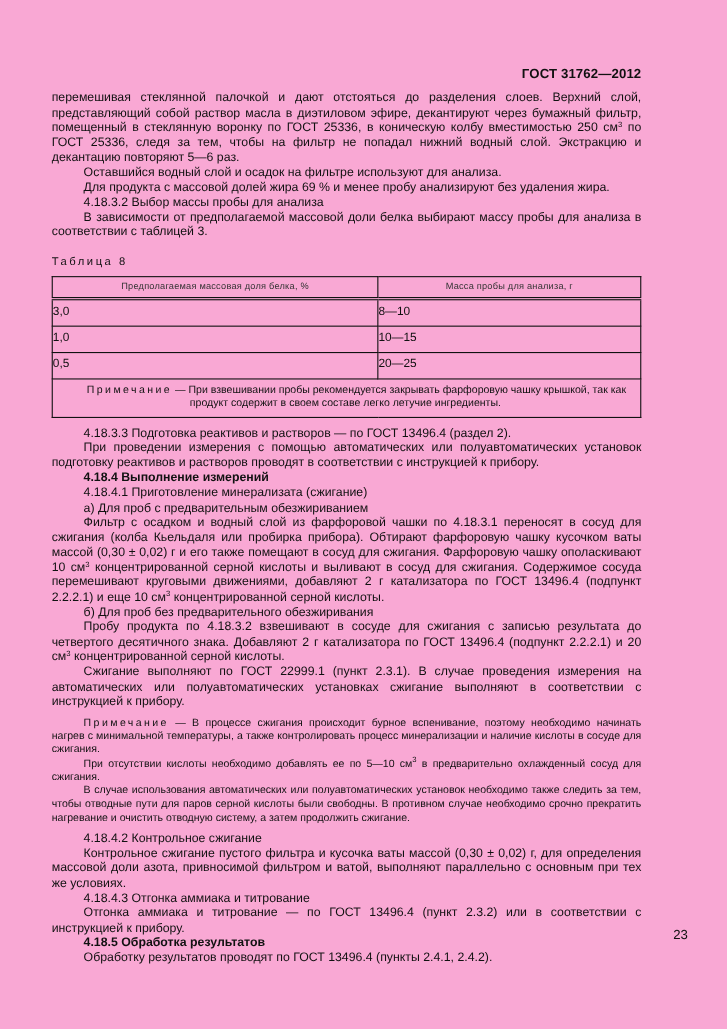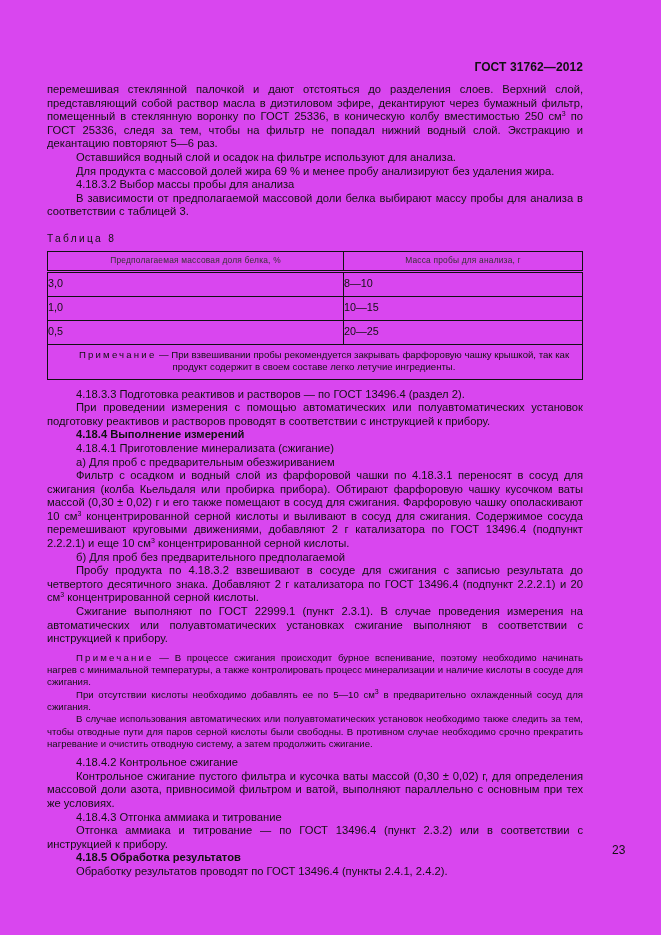--- a/index.html
+++ b/index.html
@@ -1,18 +1,18 @@
 <!DOCTYPE html>
 <html><head>
 <meta charset="utf-8">
 <style>
   html, body { margin: 0; padding: 0; background: #ffffff; }
   body { width: 661px; height: 935px; position: relative; overflow: hidden;
          font-family: "Liberation Sans", sans-serif; color: #111; }
-  .page { position: absolute; left: 0; top: 0; width: 661px; height: 935px; background: #d946ef; }
+  .page { position: absolute; left: 0; top: 0; width: 661px; height: 935px; background: #f9a8d4; }
   .hdr { position: absolute; right: 78px; top: 60px; font-weight: bold; font-size: 12px; letter-spacing: 0.1px; }
   .body-text { position: absolute; left: 47px; width: 536px; top: 83px; font-size: 11.2px; line-height: 13.6px; }
   .p { margin: 0; text-align: justify; }
   .p.ind { text-indent: 29px; }
   .b { font-weight: bold; }
   sup { font-size: 7px; line-height: 0; vertical-align: 4px; }
   .sp { letter-spacing: 2.2px; }
   .tbl-caption { margin: 13px 0 5px 0; font-size: 10.2px; letter-spacing: 2.3px; }
   table { border-collapse: collapse; width: 536px; font-size: 10.8px; }
   th, td { border: 1.3px solid #111; }
@@ -71,21 +71,21 @@
     </table>
 
     <div class="gap8"></div>
     <p class="p ind">4.18.3.3  Подготовка реактивов и растворов — по ГОСТ 13496.4 (раздел 2).</p>
     <p class="p ind">При проведении измерения с помощью автоматических или полуавтоматических установок подготовку реактивов и растворов проводят в соответствии с инструкцией к прибору.</p>
 
     <p class="p ind b">4.18.4  Выполнение измерений</p>
     <p class="p ind">4.18.4.1  Приготовление минерализата (сжигание)</p>
     <p class="p ind">а) Для проб с предварительным обезжириванием</p>
     <p class="p ind"><span>Фильтр с осадком и водный слой из фарфоровой чашки по 4.18.3.1 переносят в сосуд для сжигания (колба Кьельдаля или пробирка прибора). Обтирают фарфоровую чашку кусочком ваты массой (0,30 ± 0,02) г и его также помещают в сосуд для сжигания. Фарфоровую чашку ополаскивают 10 см</span><sup>3</sup><span> концентрированной серной кислоты и выливают в сосуд для сжигания. Содержимое сосуда перемешивают круговыми движениями, добавляют 2 г катализатора по ГОСТ 13496.4 (подпункт 2.2.2.1) и еще 10 см</span><sup>3</sup><span> концентрированной серной кислоты.</span></p>
-    <p class="p ind">б) Для проб без предварительного предполагаемой</p>
+    <p class="p ind">б) Для проб без предварительного обезжиривания</p>
     <p class="p ind"><span>Пробу продукта по 4.18.3.2 взвешивают в сосуде для сжигания с записью результата до четвертого десятичного знака. Добавляют 2 г катализатора по ГОСТ 13496.4 (подпункт 2.2.2.1) и 20 см</span><sup>3</sup><span> концентрированной серной кислоты.</span></p>
     <p class="p ind">Сжигание выполняют по ГОСТ 22999.1 (пункт 2.3.1). В случае проведения измерения на автоматических или полуавтоматических установках сжигание выполняют в соответствии с инструкцией к прибору.</p>
 
     <div class="gap6"></div>
     <div class="note-small">
       <p class="p ind"><span class="sp">Примечание</span><span> — В процессе сжигания происходит бурное вспенивание, поэтому необходимо начинать нагрев с минимальной температуры, а также контролировать процесс минерализации и наличие кислоты в сосуде для сжигания.</span></p>
       <p class="p ind"><span>При отсутствии кислоты необходимо добавлять ее по 5—10 см</span><sup>3</sup><span> в предварительно охлажденный сосуд для сжигания.</span></p>
       <p class="p ind">В случае использования автоматических или полуавтоматических установок необходимо также следить за тем, чтобы отводные пути для паров серной кислоты были свободны. В противном случае необходимо срочно прекратить нагревание и очистить отводную систему, а затем продолжить сжигание.</p>
     </div>
     <div class="gap6"></div>

